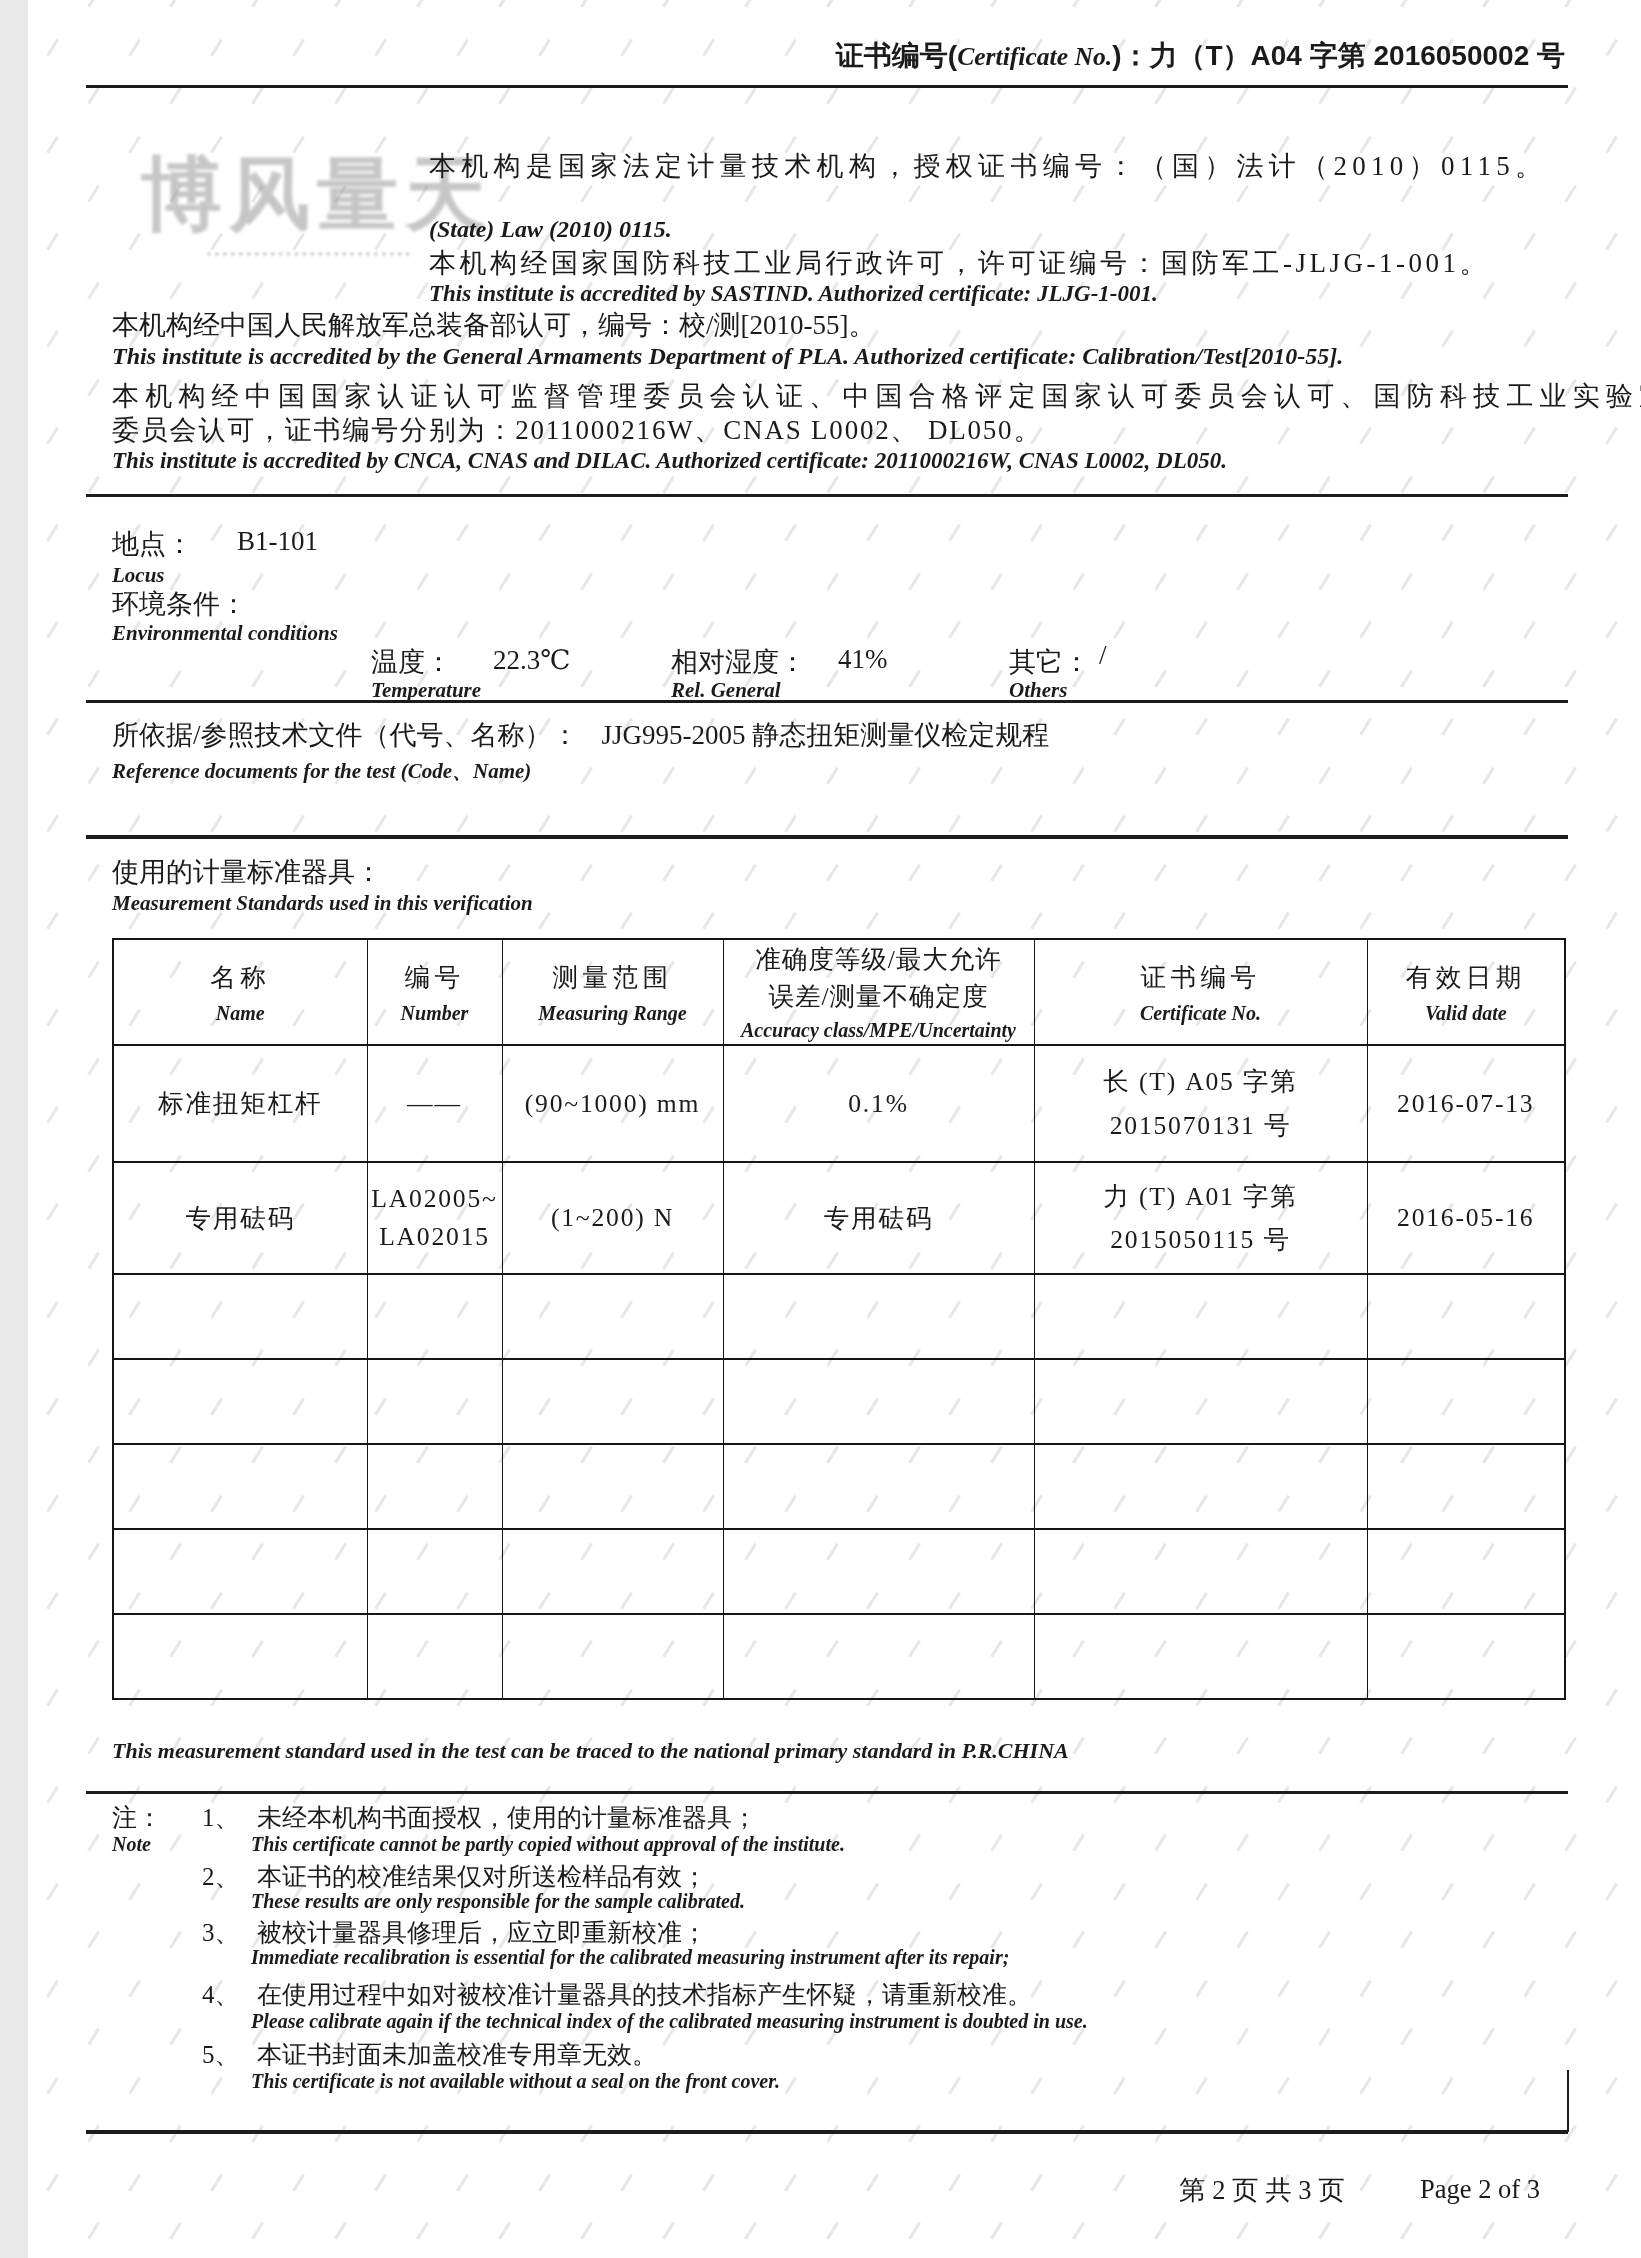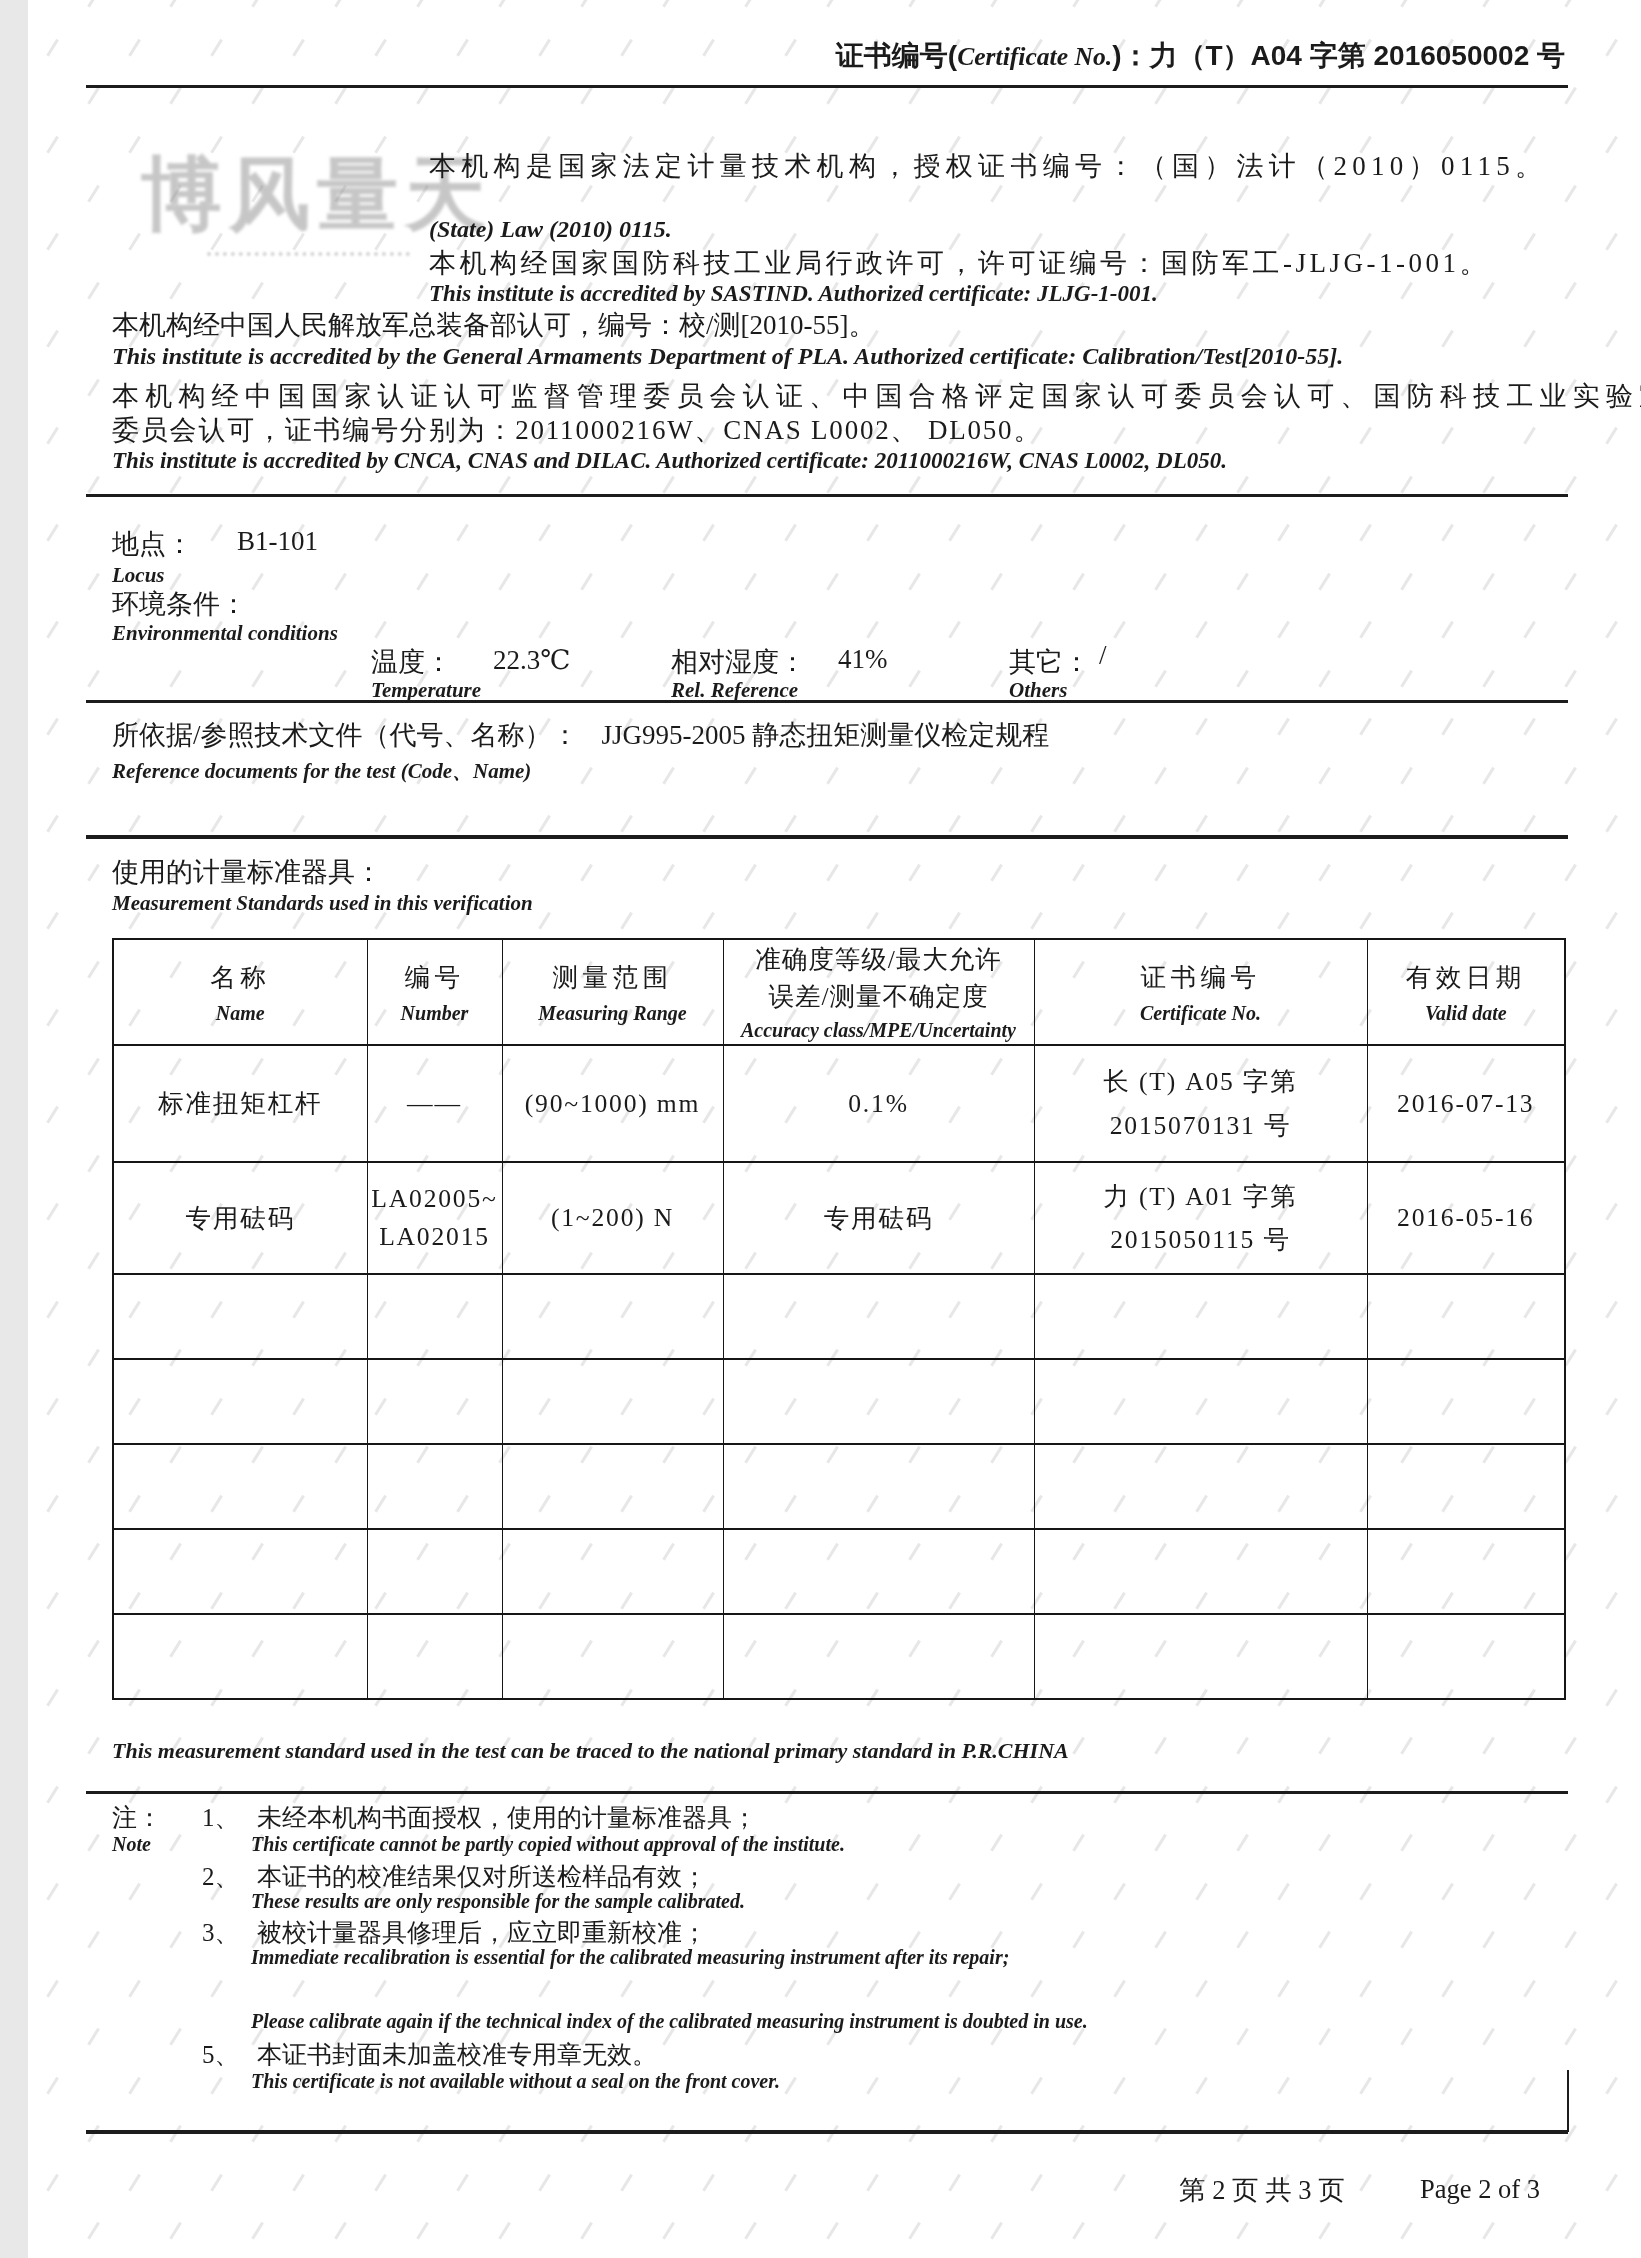--- a/index.html
+++ b/index.html
@@ -1020,21 +1020,21 @@
 
   <div class="abs cn" style="left:84px;top:586px;">环境条件：</div>
   <div class="abs en-lbl" style="left:84px;top:621px;">Environmental conditions</div>
 
   <div class="abs cn" style="left:343px;top:644px;">温度：</div>
   <div class="abs cn" style="left:465px;top:644px;">22.3℃</div>
   <div class="abs en-lbl" style="left:343px;top:678px;">Temperature</div>
 
   <div class="abs cn" style="left:643px;top:644px;">相对湿度：</div>
   <div class="abs cn" style="left:810px;top:644px;">41%</div>
-  <div class="abs en-lbl" style="left:643px;top:678px;">Rel. Reference</div>
+  <div class="abs en-lbl" style="left:643px;top:678px;">Rel. General</div>
 
   <div class="abs cn" style="left:981px;top:644px;">其它：</div>
   <div class="abs cn" style="left:1071px;top:640px;">/</div>
   <div class="abs en-lbl" style="left:981px;top:678px;">Others</div>
 
   <div class="rule" style="left:58px;top:700px;width:1482px;height:2.6px;"></div>
 
   <div class="abs" style="left:84px;top:717px;">
     <span class="cn">所依据/参照技术文件（代号、名称）：</span><span class="cn" style="margin-left:23px;">JJG995-2005 静态扭矩测量仪检定规程</span>
   </div>
@@ -1181,20 +1181,21 @@
 
   <div class="abs cn-sm" style="left:174px;top:1801px;"><span>1、</span><span class="notegap">未经本机构书面授权，使用的计量标准器具；</span></div>
   <div class="abs en-sm" style="left:223px;top:1833px;">This certificate cannot be partly copied without approval of the institute.</div>
 
   <div class="abs cn-sm" style="left:174px;top:1860px;"><span>2、</span><span class="notegap">本证书的校准结果仅对所送检样品有效；</span></div>
   <div class="abs en-sm" style="left:223px;top:1890px;">These results are only responsible for the sample calibrated.</div>
 
   <div class="abs cn-sm" style="left:174px;top:1916px;"><span>3、</span><span class="notegap">被校计量器具修理后，应立即重新校准；</span></div>
   <div class="abs en-sm" style="left:223px;top:1946px;">Immediate recalibration is essential for the calibrated measuring instrument after its repair;</div>
 
+  <div class="abs cn-sm" style="left:174px;top:1978px;"><span>4、</span><span class="notegap">在使用过程中如对被校准计量器具的技术指标产生怀疑，请重新校准。</span></div>
   <div class="abs en-sm" style="left:223px;top:2010px;">Please calibrate again if the technical index of the calibrated measuring instrument is doubted in use.</div>
 
   <div class="abs cn-sm" style="left:174px;top:2038px;"><span>5、</span><span class="notegap">本证书封面未加盖校准专用章无效。</span></div>
   <div class="abs en-sm" style="left:223px;top:2070px;">This certificate is not available without a seal on the front cover.</div>
 
   <div class="rule" style="left:58px;top:2130px;width:1482px;height:3.5px;"></div>
   <div class="rule" style="left:1539px;top:2070px;width:1.8px;height:62px;"></div>
 
   <div class="abs cn" style="left:1151px;top:2172px;font-size:26.5px;">第 2 页 共 3 页</div>
   <div class="abs" style="left:1392px;top:2174px;font-size:26.5px;white-space:nowrap;">Page 2 of 3</div>

